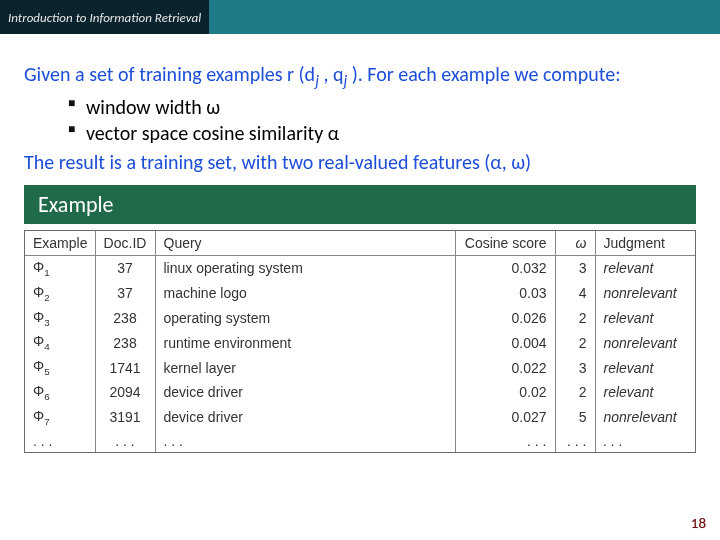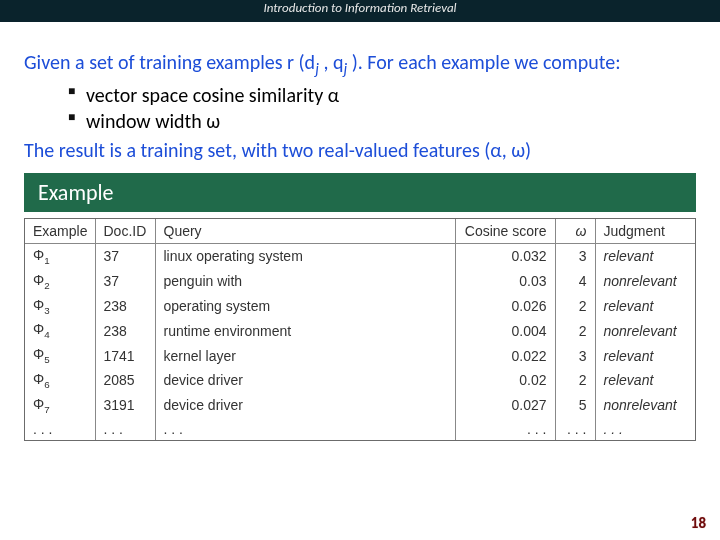--- a/index.html
+++ b/index.html
@@ -1,19 +1,19 @@
 <!DOCTYPE html>
 <html><head>
 <meta charset="utf-8">
 <style>
   * { margin: 0; padding: 0; box-sizing: border-box; }
   html, body { width: 720px; height: 540px; background: #fff; font-family: Calibri, "Segoe UI", Arial, sans-serif; color: #000; }
   .slide { position: relative; width: 720px; height: 540px; }
 
-  .topbar { height: 22px; background: #0a232c; display: flex; align-items: center; flex-direction: column; }
+  .topbar { height: 34px; background: #0a232c; display: flex; align-items: center; }
   .topbar-left { flex: 0 0 auto; padding: 0 8px; font-style: italic; font-size: 13px; color: #e8e8e8; white-space: nowrap; }
   .topbar-right { flex: 1 1 auto; height: 100%; background: #217a88; }
 
   .content { padding: 28px 24px 0 24px; }
 
   h1.title { font-size: 30px; font-weight: 400; color: #1a1a1a; padding-bottom: 4px; border-bottom: 2px solid #2f6e7a; margin-bottom: 14px; }
 
   .para { font-size: 20px; line-height: 1.25; color: #1d4ed8; }
   .para .sub { font-style: italic; font-size: 0.78em; vertical-align: sub; }
   .bullets { margin: 4px 0 4px 44px; }
@@ -22,47 +22,47 @@
 
   .example-bar { margin-top: 10px; background: #206a4a; color: #fff; font-size: 22px; padding: 6px 14px; }
 
   .table-wrap { margin: 6px 24px 0 24px; border: 1px solid #6b6b6b; }
   table { width: 100%; border-collapse: collapse; table-layout: fixed; }
   th, td { border-right: 1px solid #888; padding: 3px 8px; font-size: 14px; font-family: Verdana, Geneva, sans-serif; color: #333; white-space: nowrap; overflow: hidden; }
   th { text-align: left; font-weight: 400; border-bottom: 1px solid #888; height: 24px; }
   th:last-child, td:last-child { border-right: none; }
   td { height: 20px; }
   .c-example { width: 70px; }
-  .c-docid   { width: 60px; text-align: left; }
+  .c-docid   { width: 60px; text-align: center; }
   .c-query   { width: auto; }
   .c-cos     { width: 100px; text-align: right; }
   .c-omega   { width: 40px; text-align: right; }
   .c-judg    { width: 100px; }
   td .phi-sub { font-size: 0.7em; vertical-align: sub; }
 
-  .slidenum { position: absolute; right: 14px; bottom: 8px; font-size: 15px; color: #6e0b0b; font-weight: 700; text-shadow: 0 0 1px #c99; }
+  .slidenum { position: absolute; right: 14px; bottom: 8px; font-size: 15px; color: #6e0b0b; font-weight: 400; text-shadow: 0 0 1px #c99; }
 </style>
 </head>
 <body>
 
 <div class="slide">
 
   <div class="topbar">
     <div class="topbar-left">Introduction to Information Retrieval</div>
     <div class="topbar-right"></div>
   </div>
 
   <div class="content">
 
     <div class="para">
       <span>Given a set of training examples r (d</span><span class="sub">j</span><span> , q</span><span class="sub">j</span><span> ). For each example we compute:</span>
     </div>
     <ul class="bullets">
+      <li>window width ω</li>
       <li>vector space cosine similarity α</li>
-      <li>window width ω</li>
     </ul>
     <div class="para">The result is a training set, with two real-valued features (α, ω)</div>
 
     <div class="example-bar">Example</div>
   </div>
 
   <div class="table-wrap">
     <table>
       <colgroup>
         <col class="c-example">
@@ -87,21 +87,21 @@
             <td class="c-example">Φ<span class="phi-sub">1</span></td>
             <td class="c-docid">37</td>
             <td>linux operating system</td>
             <td class="c-cos">0.032</td>
             <td class="c-omega">3</td>
             <td class="c-judg" style="font-style: italic;">relevant</td>
           </tr>
           <tr>
             <td class="c-example">Φ<span class="phi-sub">2</span></td>
             <td class="c-docid">37</td>
-            <td>penguin with</td>
+            <td>machine logo</td>
             <td class="c-cos">0.03</td>
             <td class="c-omega">4</td>
             <td class="c-judg" style="font-style: italic;">nonrelevant</td>
           </tr>
           <tr>
             <td class="c-example">Φ<span class="phi-sub">3</span></td>
             <td class="c-docid">238</td>
             <td>operating system</td>
             <td class="c-cos">0.026</td>
             <td class="c-omega">2</td>
@@ -118,21 +118,21 @@
           <tr>
             <td class="c-example">Φ<span class="phi-sub">5</span></td>
             <td class="c-docid">1741</td>
             <td>kernel layer</td>
             <td class="c-cos">0.022</td>
             <td class="c-omega">3</td>
             <td class="c-judg" style="font-style: italic;">relevant</td>
           </tr>
           <tr>
             <td class="c-example">Φ<span class="phi-sub">6</span></td>
-            <td class="c-docid">2085</td>
+            <td class="c-docid">2094</td>
             <td>device driver</td>
             <td class="c-cos">0.02</td>
             <td class="c-omega">2</td>
             <td class="c-judg" style="font-style: italic;">relevant</td>
           </tr>
           <tr>
             <td class="c-example">Φ<span class="phi-sub">7</span></td>
             <td class="c-docid">3191</td>
             <td>device driver</td>
             <td class="c-cos">0.027</td>

